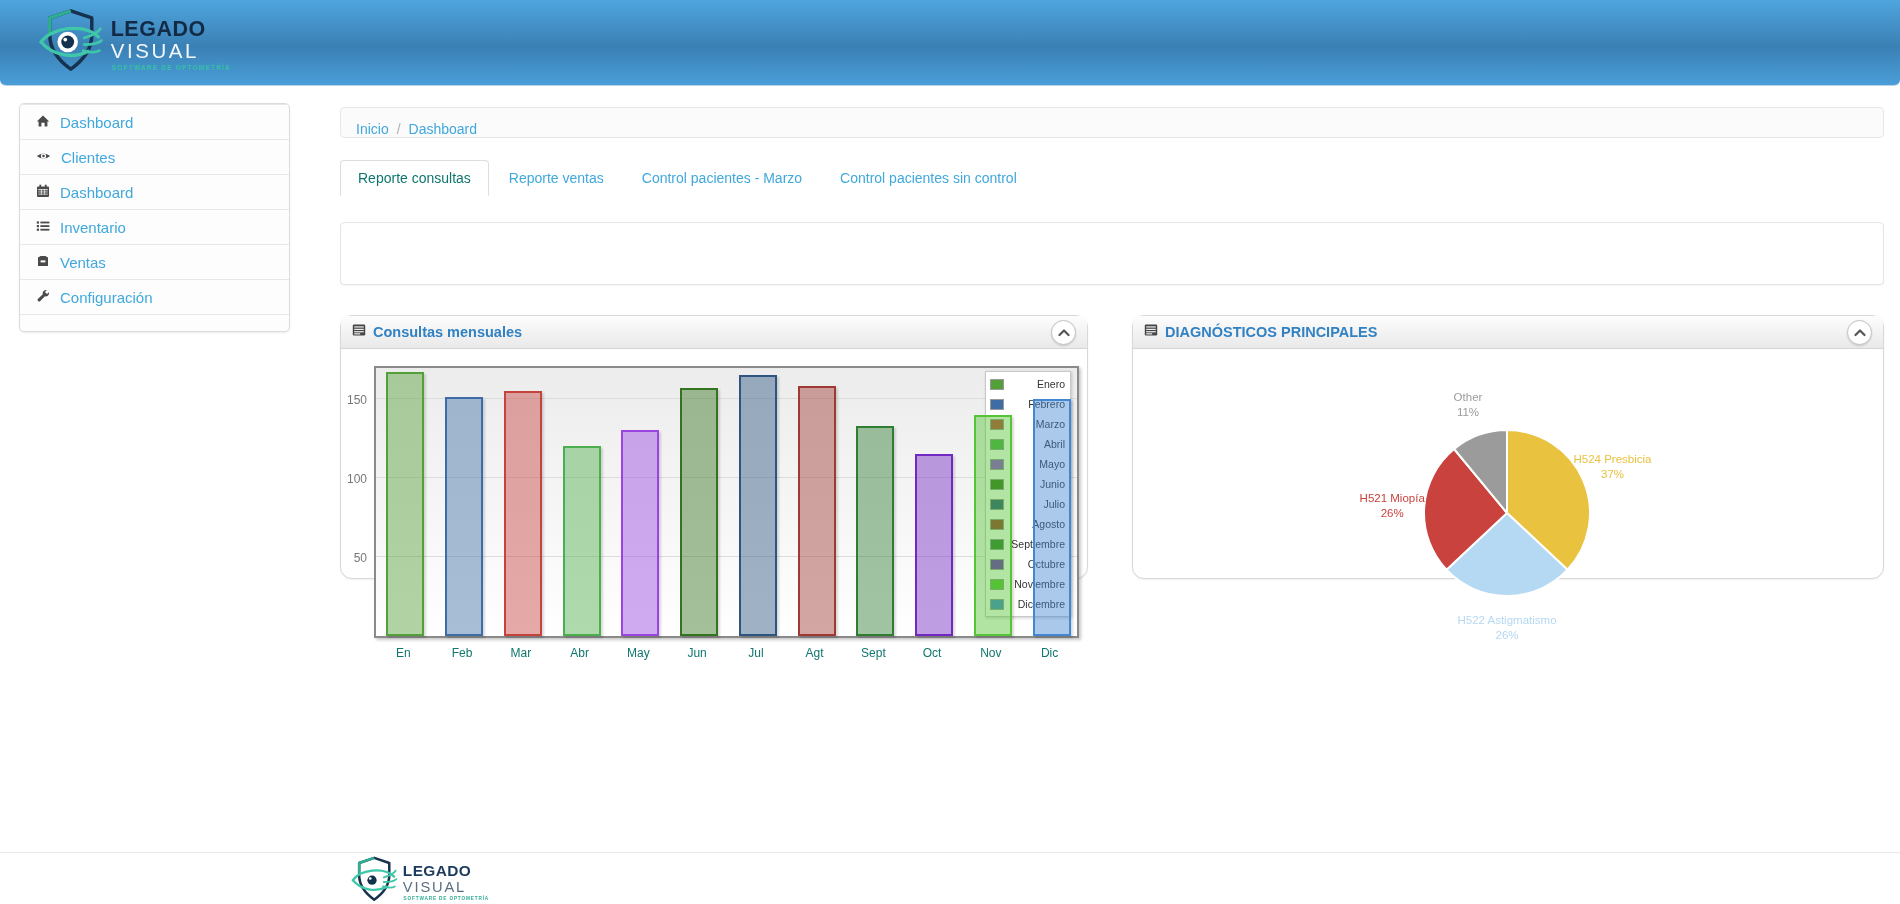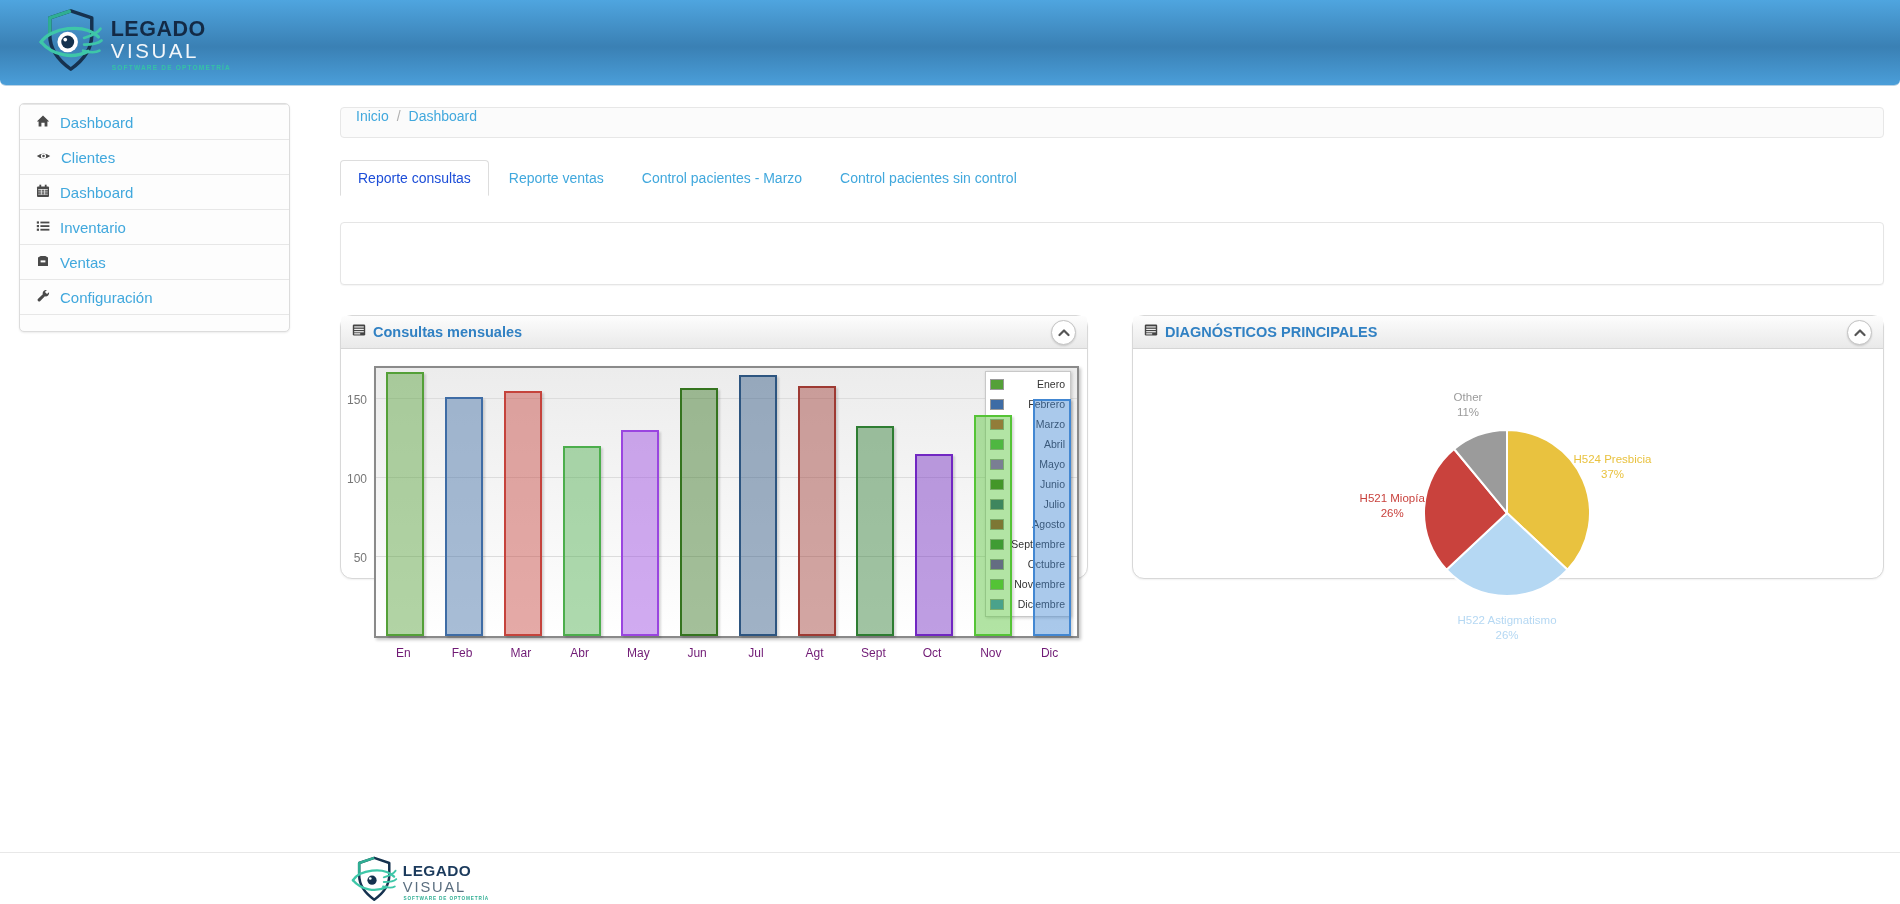--- a/index.html
+++ b/index.html
@@ -31,31 +31,31 @@
   .menu-item{
     display:flex; align-items:center; gap:10px; height:35px; padding:0 16px;
     border-top:1px solid #e7e7e7; color:#41A8DD; font-size:15px; cursor:pointer;
   }
   .menu-item svg{ flex:0 0 auto; }
   .menu-footer{ height:17px; border-top:1px solid #e7e7e7; }
   
   .breadcrumb{
     position:absolute; left:340px; top:107px; width:1544px; height:31px;
     background:#fbfbfb; border:1px solid #e7e7e7; border-radius:4px;
-    display:flex; align-items:flex-start; gap:8px; padding:0 15px; font-size:14px;
+    display:flex; align-items:flex-end; gap:8px; padding:0 15px; font-size:14px;
   }
   .crumb{ color:#41A8DD; cursor:pointer; text-decoration:none; }
   .crumb-sep{ color:#b0b0b0; }
   
   .tabs{ position:absolute; left:340px; top:160px; height:36px; display:flex; }
   .tab{
     padding:9px 17px 10px 17px; font-size:14px; color:#41A8DD; cursor:pointer;
     border:1px solid transparent; border-radius:4px 4px 0 0; margin-right:2px; white-space:nowrap;
   }
-  .tab.active{ color:#1d4ed8; background:#fff; border-color:#ddd; border-bottom-color:#fff; }
+  .tab.active{ color:#0f766e; background:#fff; border-color:#ddd; border-bottom-color:#fff; }
   
   .tab-empty{
     position:absolute; left:340px; top:222px; width:1544px; height:63px;
     background:#fff; border:1px solid #e5e5e5; border-radius:4px;
     box-shadow:0 1px 1px rgba(0,0,0,.04);
   }
   
   .panel{
     position:absolute; top:315px; background:#fff; border:1px solid #d8d8d8;
     border-radius:12px; box-shadow:0 1px 2px rgba(0,0,0,.06); height:264px;
@@ -79,21 +79,21 @@
     position:absolute; left:33px; top:17px; width:705px; height:272px;
     background:linear-gradient(180deg,#ececec 0%,#f9f9f9 70%,#ffffff 100%);
     border:2px solid #8a8a8a; box-shadow:2px 2px 3px rgba(0,0,0,.22);
   }
   .gridline{ position:absolute; left:0; width:100%; height:1px; background:#dcdcdc; }
   .bar{
     position:absolute; bottom:0; width:38px; z-index:3;
     box-shadow:2px 2px 2px rgba(0,0,0,.15);
   }
   .ytick{ position:absolute; left:0; width:26px; text-align:right; font-size:12px; color:#777; }
-  .xtick{ position:absolute; top:297px; text-align:center; font-size:12px; color:#701a75; }
+  .xtick{ position:absolute; top:297px; text-align:center; font-size:12px; color:#0f766e; }
   .chart-legend{
     position:absolute; top:3px; right:6px; width:86px; z-index:2;
     background:#fff; border:1px solid #c8c8c8; box-shadow:1px 1px 3px rgba(0,0,0,.2);
     padding:2px 5px 2px 4px;
   }
   .legend-row{ display:flex; align-items:center; gap:5px; height:20px; }
   .legend-swatch{ width:14px; height:11px; border:1px solid #999; flex:0 0 auto; }
   .legend-label{ flex:1; text-align:right; font-size:10.5px; color:#333; white-space:nowrap; }
   
   .footer{

